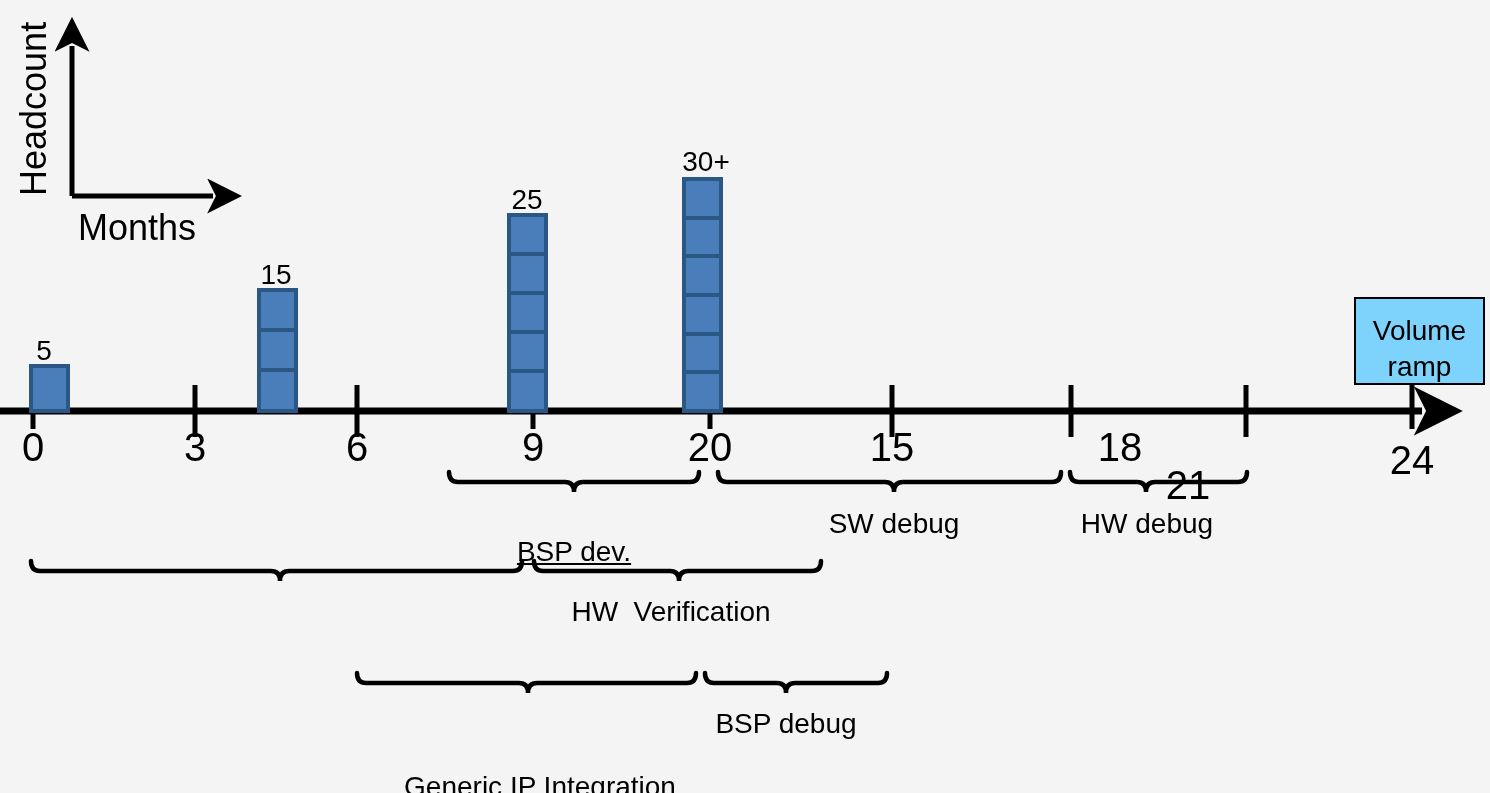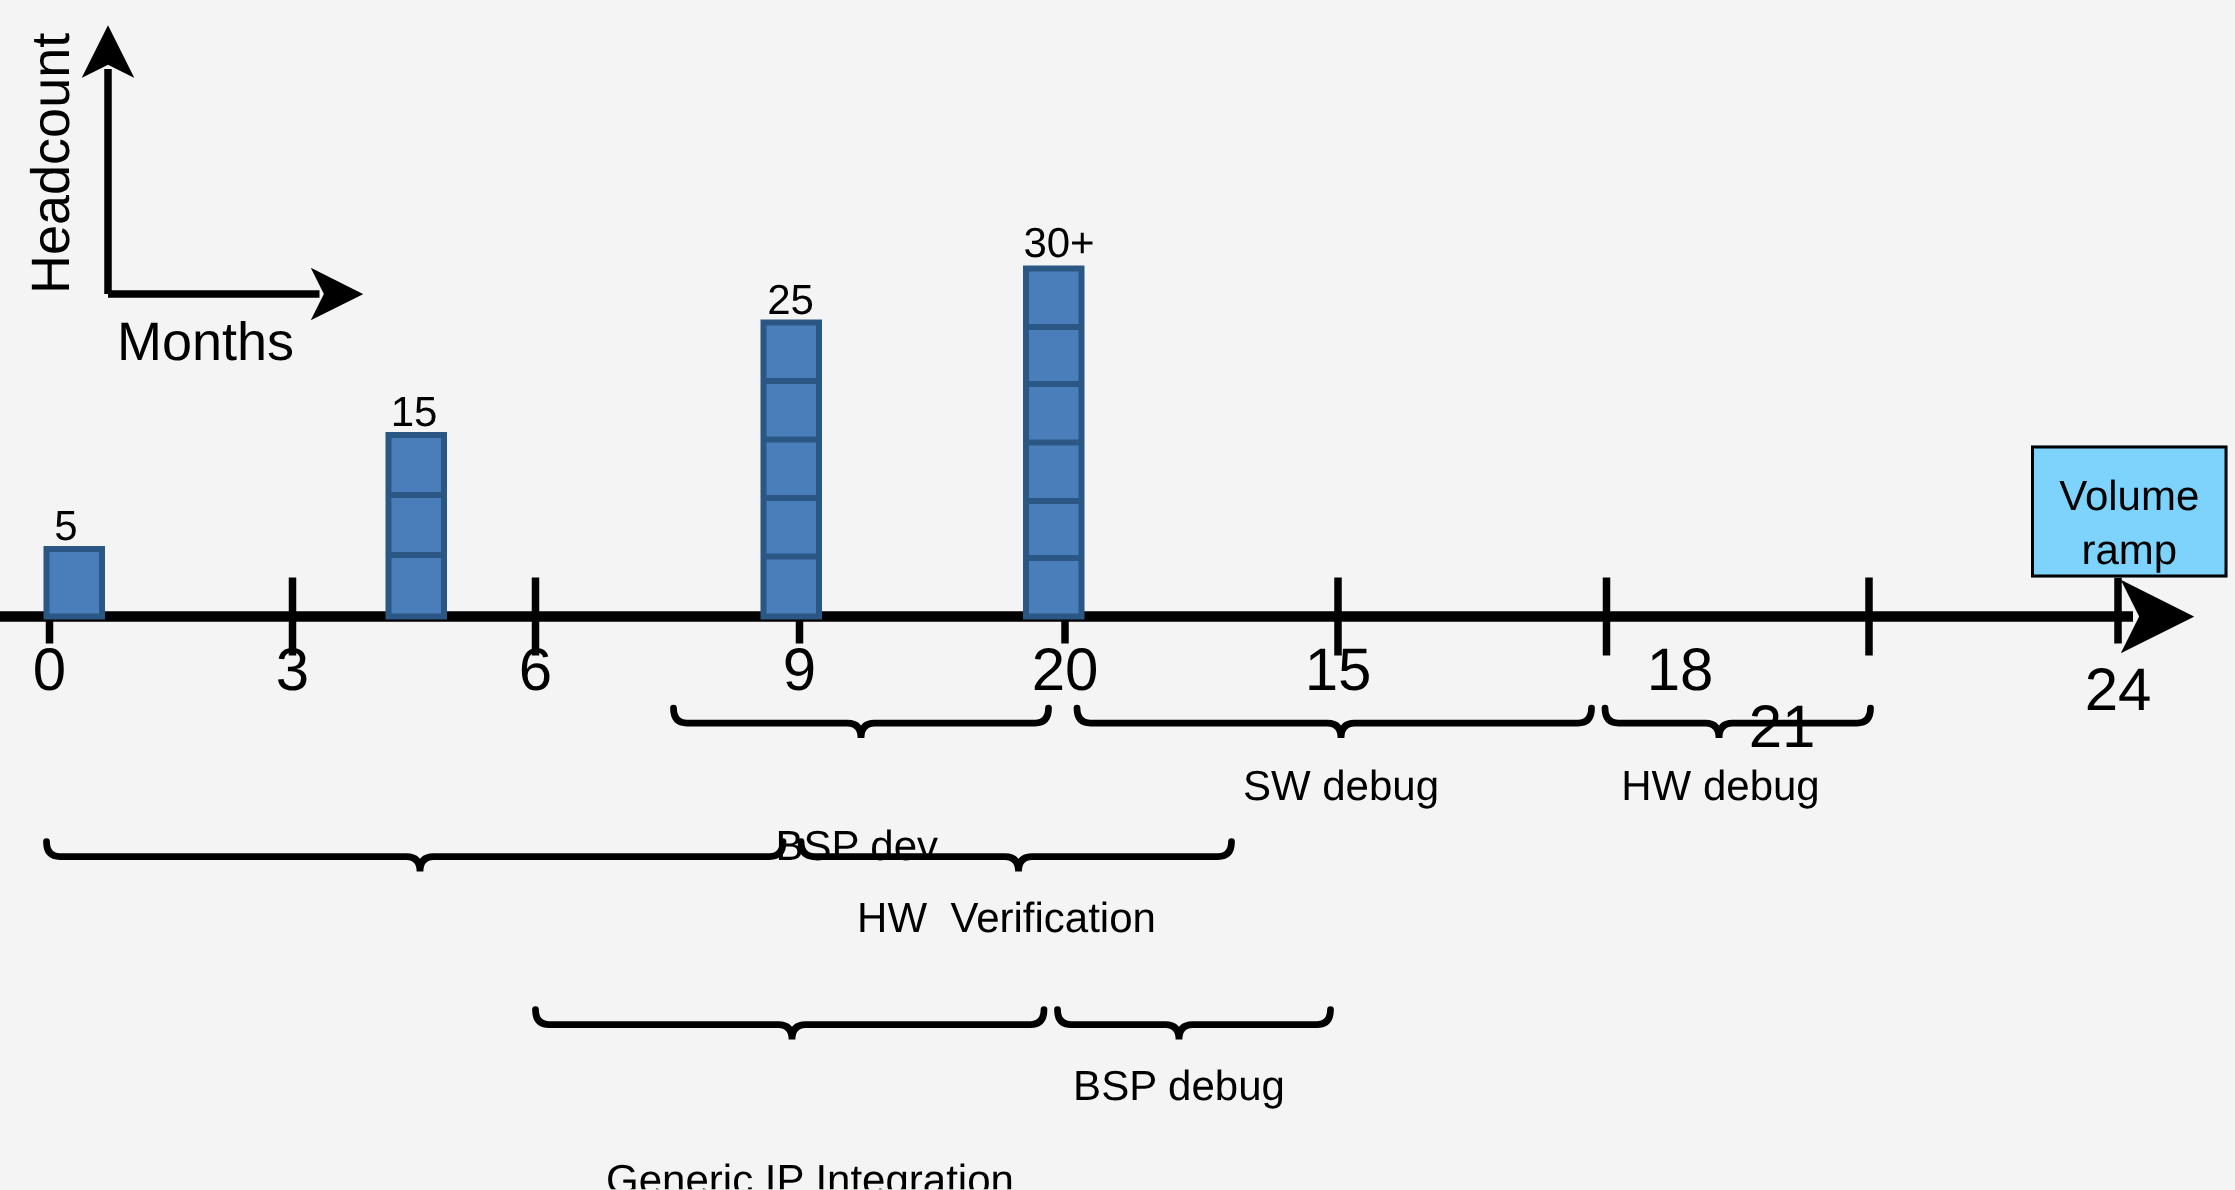--- a/index.html
+++ b/index.html
@@ -142,21 +142,21 @@
   <div class="txt tick-label center" style="left:33px;  top:425px;">0</div>
   <div class="txt tick-label center" style="left:195px; top:425px;">3</div>
   <div class="txt tick-label center" style="left:357px; top:425px;">6</div>
   <div class="txt tick-label center" style="left:533px; top:425px;">9</div>
   <div class="txt tick-label center" style="left:710px; top:425px;">20</div>
   <div class="txt tick-label center" style="left:892px; top:425px;">15</div>
   <div class="txt tick-label center" style="left:1120px;top:425px;">18</div>
   <div class="txt tick-label center" style="left:1188px;top:425px;margin-top:38px;">21</div>
   <div class="txt tick-label center" style="left:1412px;top:438px;">24</div>
 
-  <div class="txt bracket-label center" style="left:574px; top:548px;">BSP dev.</div>
+  <div class="txt bracket-label center" style="left:574px; top:536px;text-decoration:underline;">BSP dev.</div>
   <div class="txt bracket-label center" style="left:894px; top:508px;">SW debug</div>
   <div class="txt bracket-label center" style="left:1147px; top:508px;">HW debug</div>
 
   <div class="txt bracket-label center" style="left:671px; top:596px;">HW  Verification</div>
 
   <div class="txt bracket-label center" style="left:540px; top:708px;">
     <div>Generic IP Integration</div>
     
   </div>
   <div class="txt bracket-label center" style="left:786px; top:708px;">BSP debug</div>

